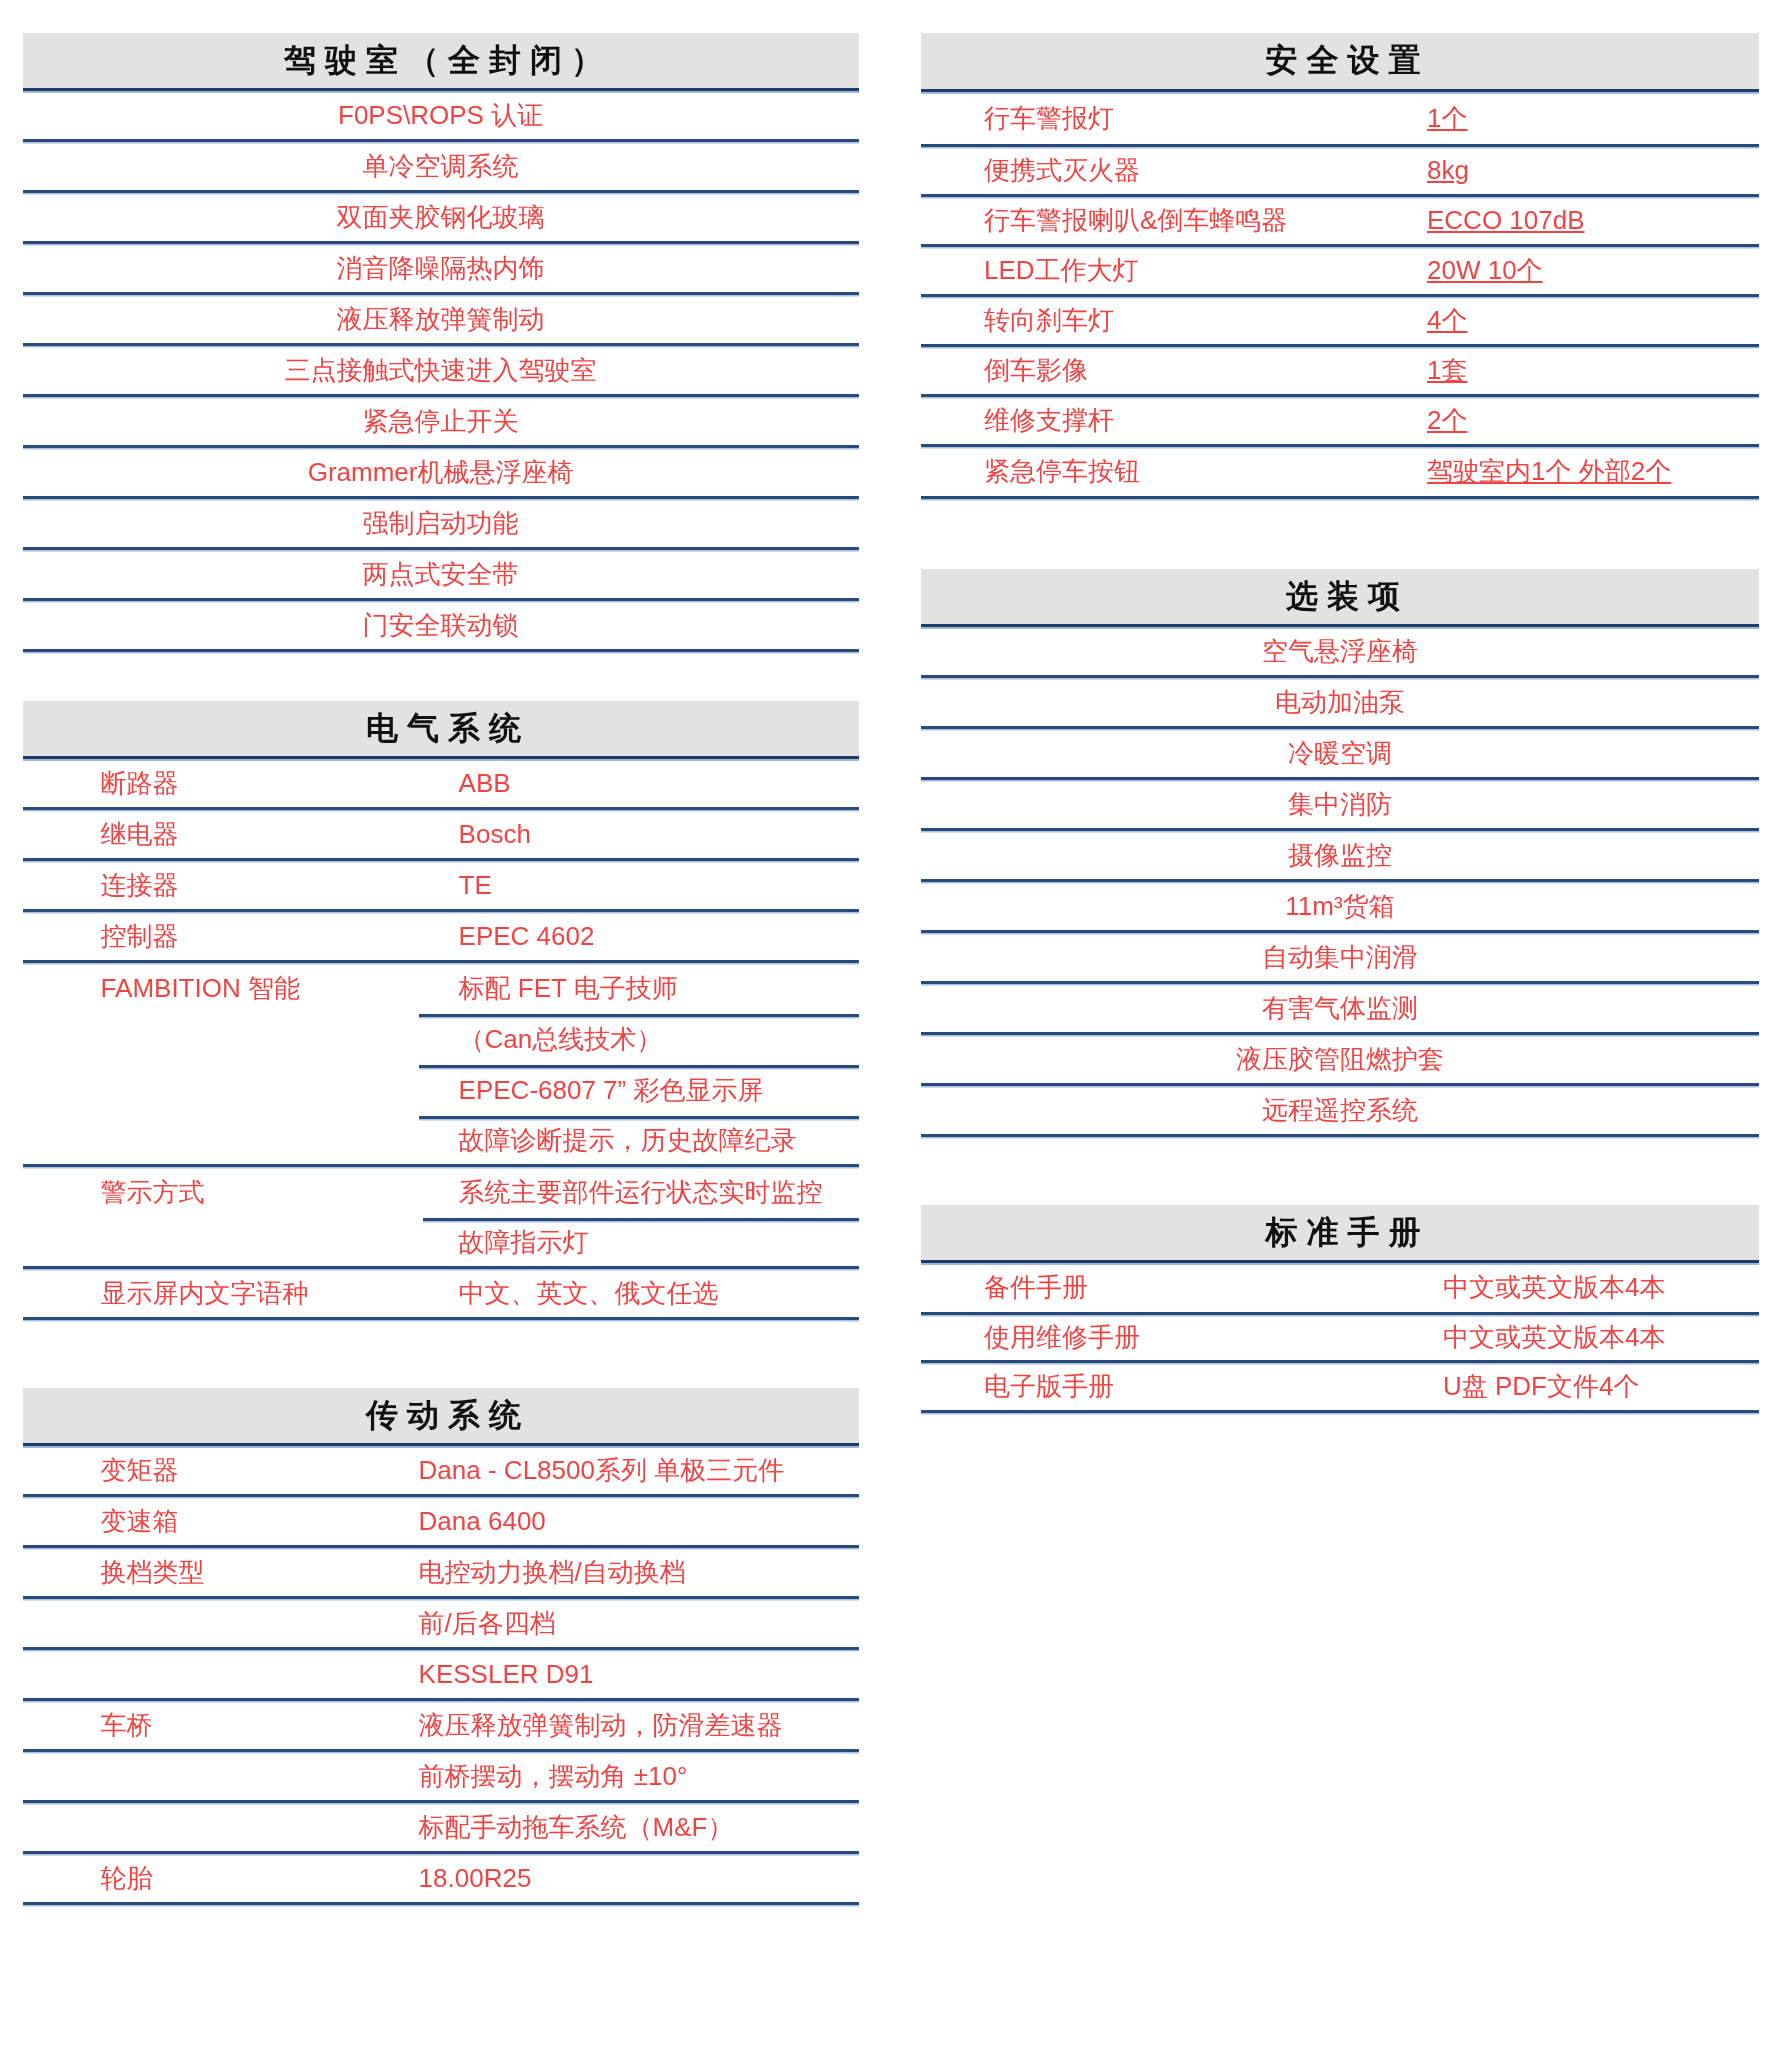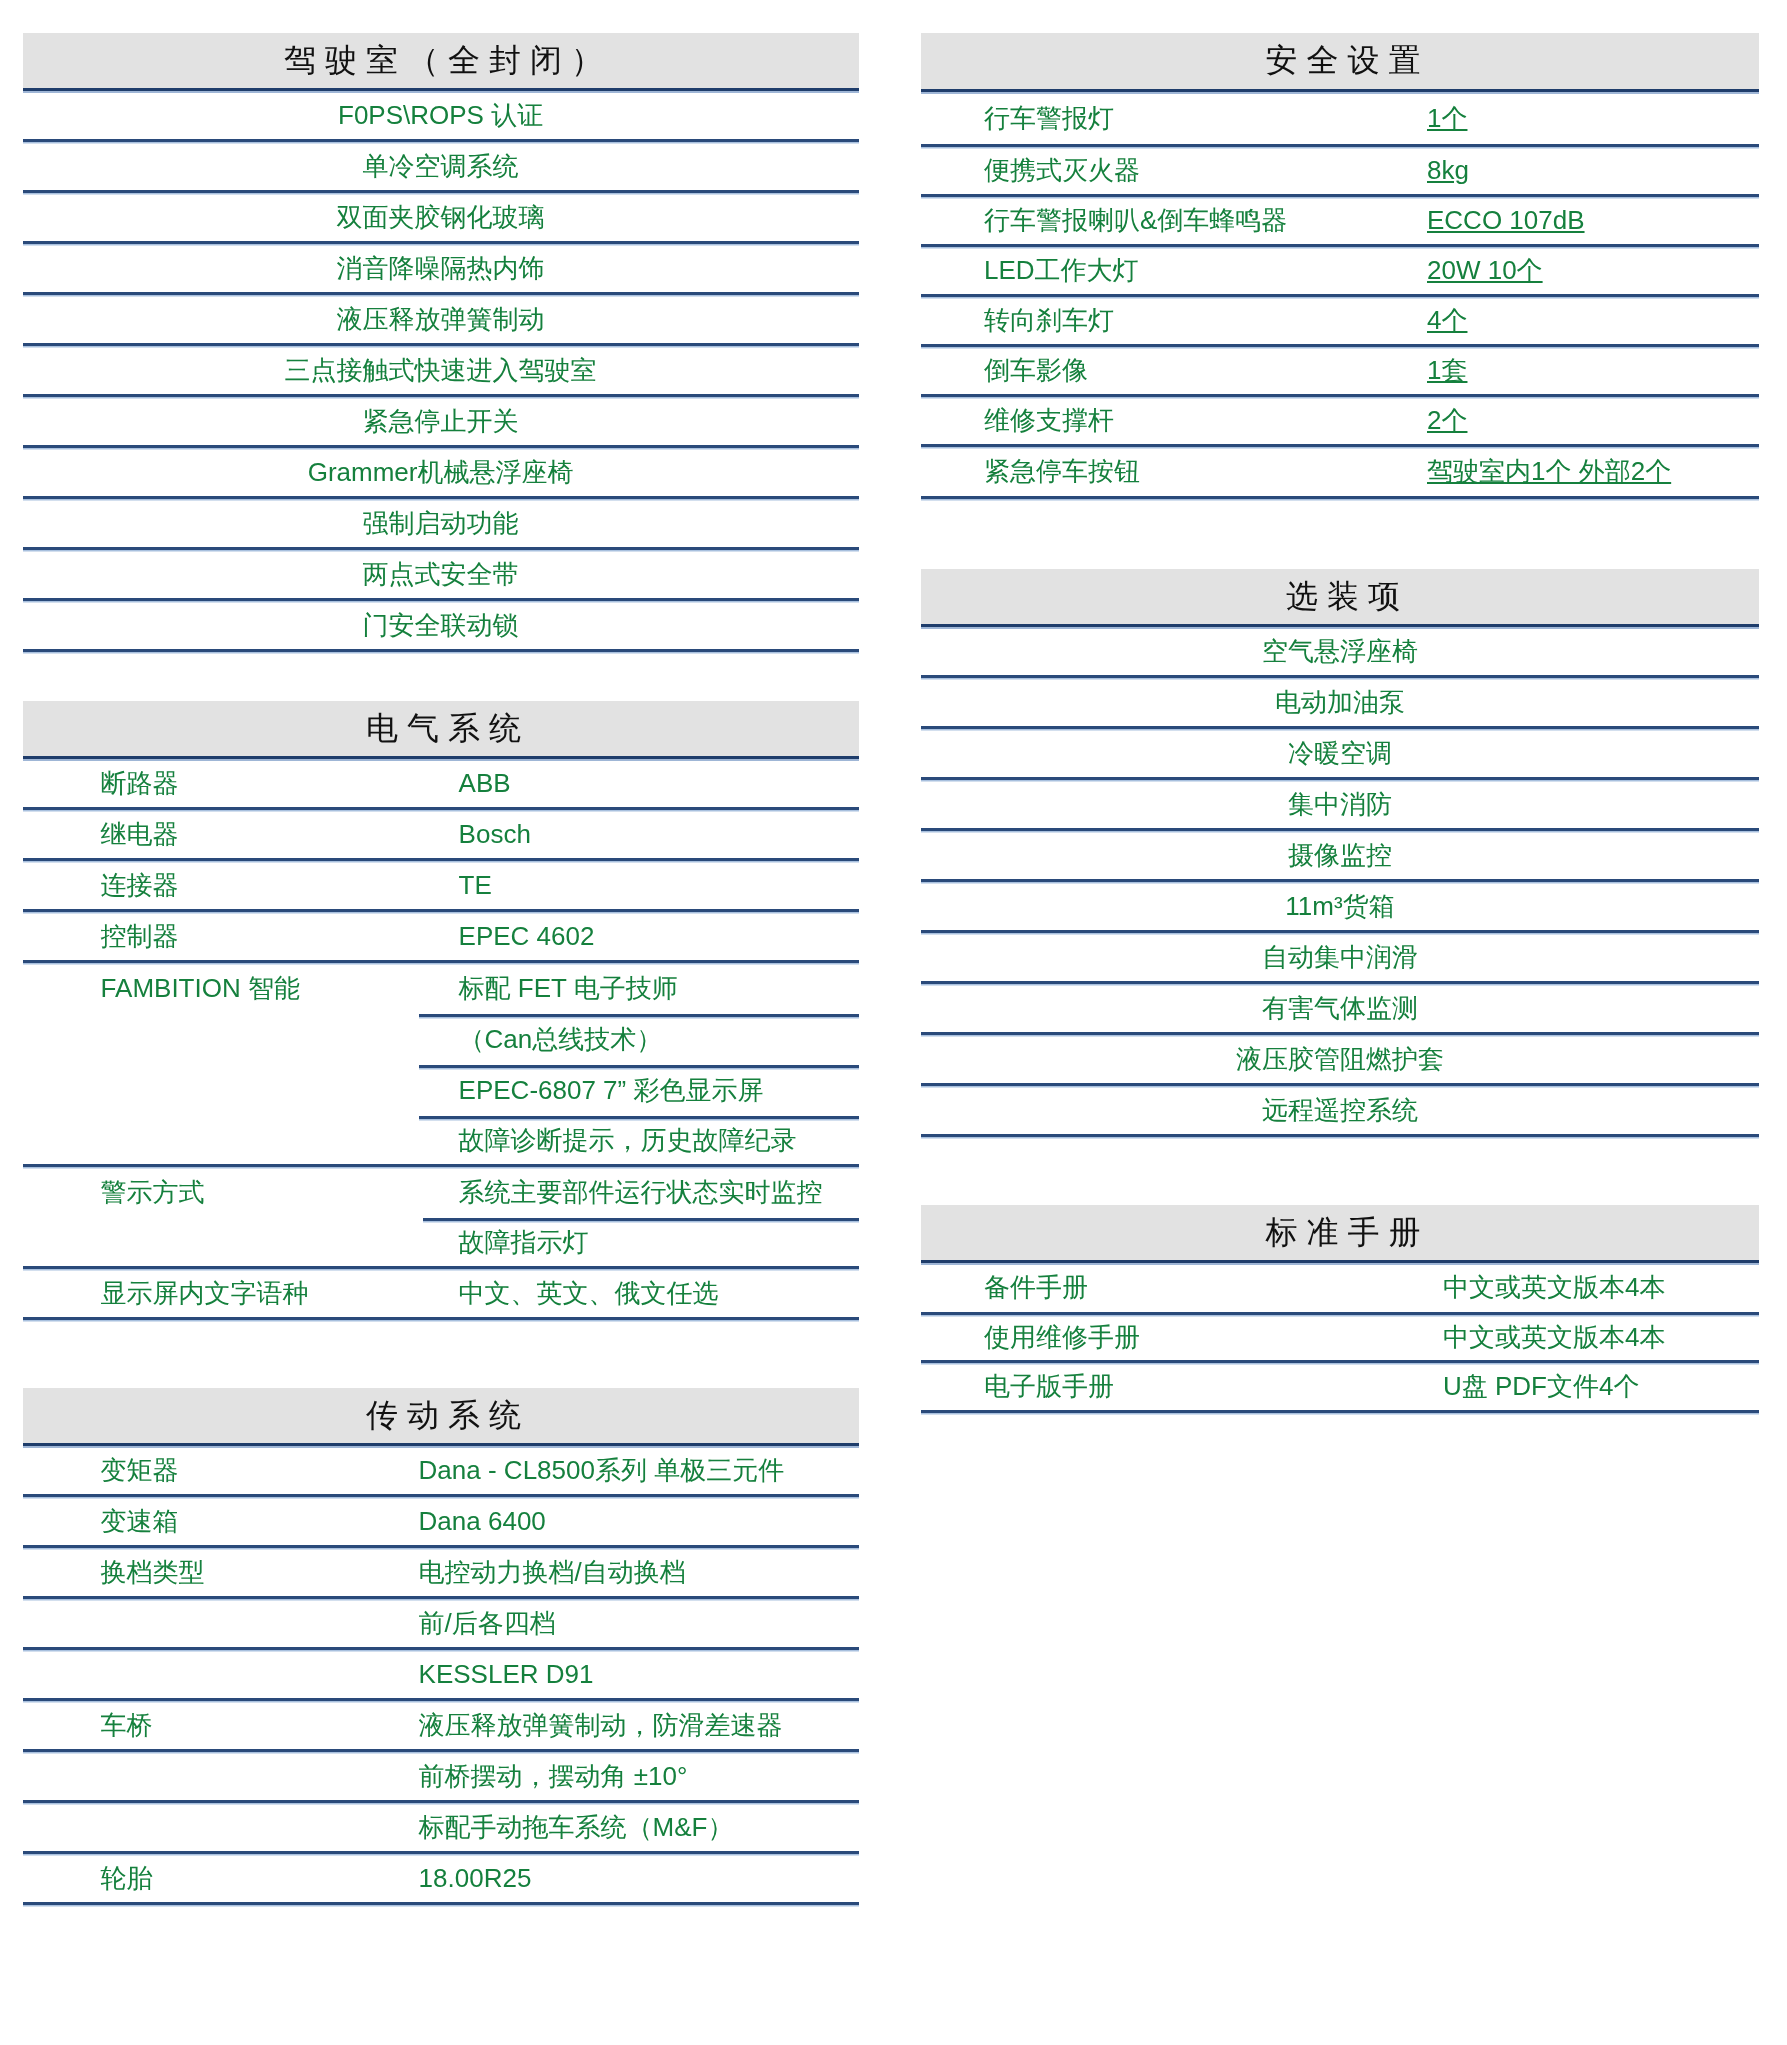--- a/index.html
+++ b/index.html
@@ -9,29 +9,29 @@
   }
   .col { position: absolute; }
   .col-left  { left: 22.6px;   top: 33px;  width: 836px; }
   .col-right { left: 921px; top: 33px;  width: 838px; }
 
   .section { position: relative; }
   .sec-head {
     background: #e2e2e2; height: 55px;
     display: flex; align-items: center; justify-content: center;
     font-family: "DejaVu Sans", sans-serif;
-    font-weight: normal; font-size: 32px; letter-spacing: 9px; color: #111;
+    font-weight: bold; font-size: 32px; letter-spacing: 9px; color: #111;
     border-bottom: 3px solid #1f3d6b;
     box-shadow: 0 2px 0 #9fb6d6;
     padding-left: 15px;
   }
   .row {
     position: relative; height: 51px;
     display: flex; align-items: center;
-    font-size: 26px; color: #15803d;
+    font-size: 26px; color: #ef4444;
     border-bottom: 3px solid #2a4a7a;
     box-shadow: 0 1.5px 0 #a8c0de;
     box-sizing: border-box;
     text-align: center;
   }
   .row.center { justify-content: center; }
   .row .label { position: absolute; }
   .row .value { position: absolute; }
 
   

